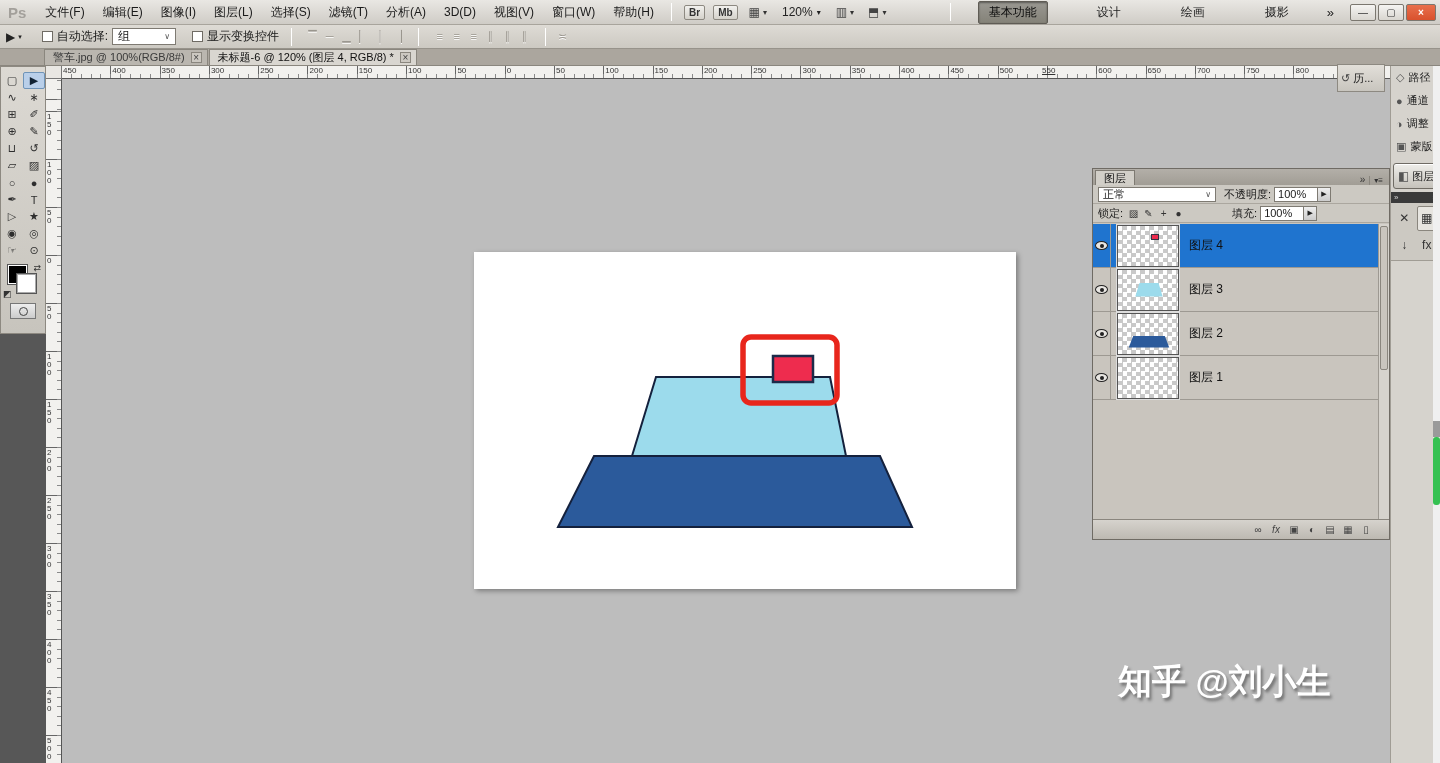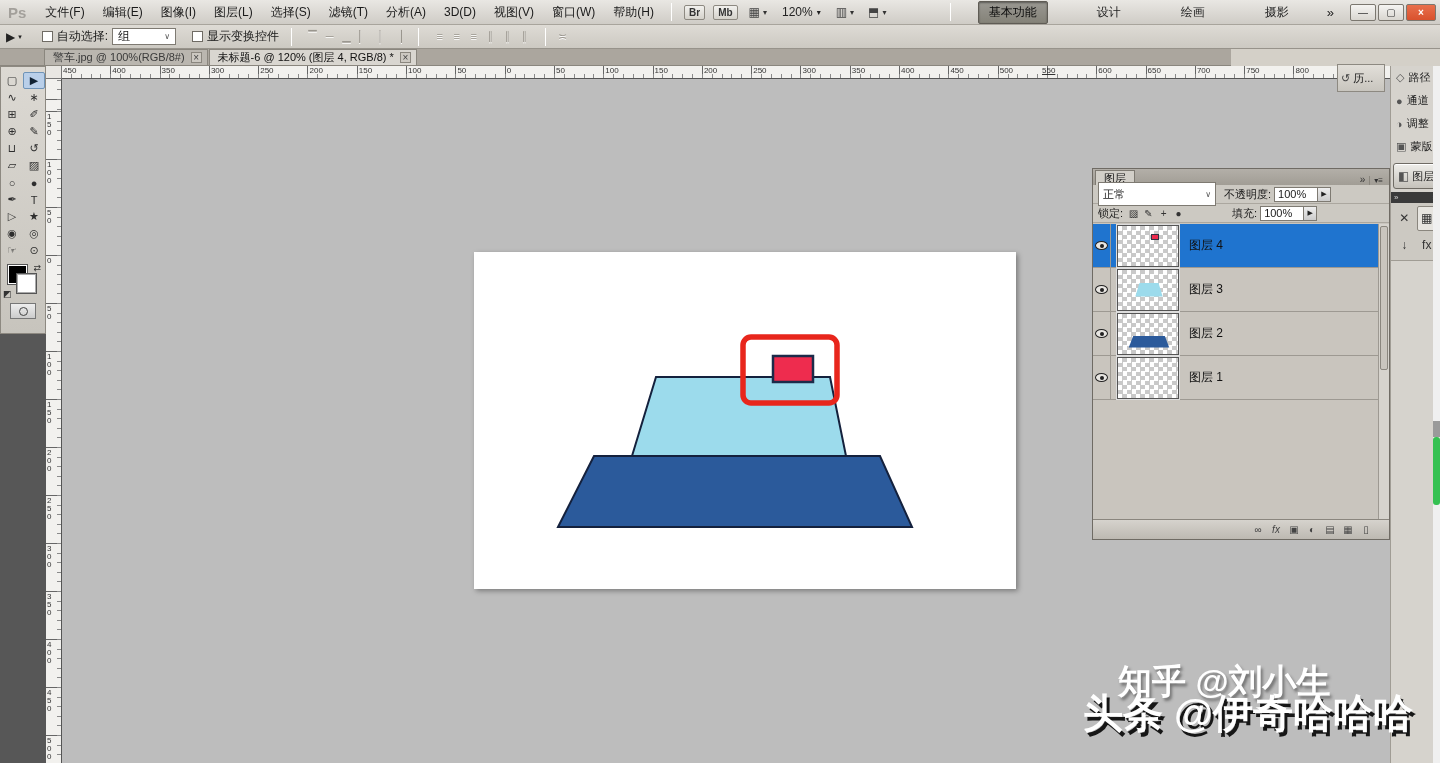--- a/index.html
+++ b/index.html
@@ -41,21 +41,21 @@
   .tool-badge .car { font-size:7px; margin-left:3px; }
   .cb { width:11px; height:11px; border:1px solid #6f6b64; background:#fff; margin:0 4px 0 10px; }
   .opt-label { margin-right:4px; white-space:nowrap; }
   .opt-select { width:64px; height:17px; background:#fff; border:1px solid #7e7a72;
     display:flex; align-items:center; justify-content:space-between; padding:0 5px; margin-right:6px; }
   .opt-select .car { font-size:8px; color:#555; }
   .icon-group { display:flex; margin:0 4px; }
   .ogl { width:17px; text-align:center; color:#9a968e; font-size:11px; text-shadow:0 1px 0 #fff; }
 
   
-  .tabstrip { position:absolute; left:0; top:49px; width:1231px; height:17px;
+  .tabstrip { position:absolute; left:0; top:49px; width:1440px; height:17px;
     background:#aba69e; border-bottom:1px solid #8a867e; display:flex; align-items:flex-end; padding-left:44px; }
   .doc-tab { height:16px; display:flex; align-items:center; padding:0 5px 0 8px;
     background:#bab6af; border:1px solid #8a867e; border-bottom:none; margin-right:1px;
     font-size:11px; color:#3a3a3a; white-space:nowrap; }
   .doc-tab.active { background:#d9d6d0; color:#111; }
   .tab-close { margin-left:6px; font-size:10px; border:1px solid #8a867e; width:11px; height:11px;
     line-height:9px; text-align:center; background:#ccc8c1; color:#444; }
 
   
   .left-gutter { position:absolute; left:0; top:66px; width:46px; height:697px; background:var(--gutter-gray); }
@@ -120,21 +120,21 @@
   .layers-panel { position:absolute; left:1092px; top:168px; width:298px; height:372px;
     background:#c9c5be; border:1px solid #6f6b64; z-index:7; }
   .lp-tabrow { height:16px; background:linear-gradient(#b3afa8,#a19d95); display:flex; align-items:flex-end; }
   .lp-tab { height:15px; background:#d2cfc8; border:1px solid #7e7a72; border-bottom:none;
     font-size:11px; padding:0 8px; margin-left:2px; line-height:14px; color:#111; }
   .lp-tab-sp { flex:1; }
   .lp-chevrons { font-size:10px; color:#333; padding:0 4px; }
   .lp-menu-btn { font-size:8px; color:#333; padding:0 6px 0 4px; border-left:1px solid #8a867e; }
   .lp-ctrl { height:19px; display:flex; align-items:center; padding:0 5px; background:#ccc9c2;
     border-bottom:1px solid #aba79f; }
-  .blend-select { width:118px; height:24px; background:#fff; border:1px solid #7e7a72;
+  .blend-select { width:118px; height:15px; background:#fff; border:1px solid #7e7a72;
     display:flex; align-items:center; justify-content:space-between; padding:0 4px; font-size:11px; }
   .blend-select .car { font-size:8px; color:#555; }
   .lp-lbl { font-size:11px; margin:0 3px 0 8px; white-space:nowrap; }
   .val-box { width:44px; height:15px; background:#fff; border:1px solid #7e7a72; font-size:11px;
     display:flex; align-items:center; padding:0 3px; }
   .val-btn { width:13px; height:15px; border:1px solid #7e7a72; border-left:none; background:linear-gradient(#eee,#ccc);
     font-size:7px; display:flex; align-items:center; justify-content:center; color:#222; }
   .lock-icons { display:flex; }
   .lock-icons span { width:15px; text-align:center; font-size:10px; color:#333; }
   .lp-list { position:absolute; left:0; top:55px; width:287px; height:297px; background:#c9c5be; overflow:hidden; }
@@ -510,20 +510,19 @@
     <div class="dock-mini">
 
     <span>✕</span>
         <span class="active">▦</span>
         <span>↓</span>
         <span>fx</span>
       </div>
   </div>
 
   <div class="wm1">知乎 @刘小生</div>
-  <div class="wm2">头条 @伊奇哈哈哈</div>
 
   <div class="page-scrollbar">
     <div class="cap"></div>
     <div class="thumb"></div>
   </div>
 
 </div>
 
 </body></html>

